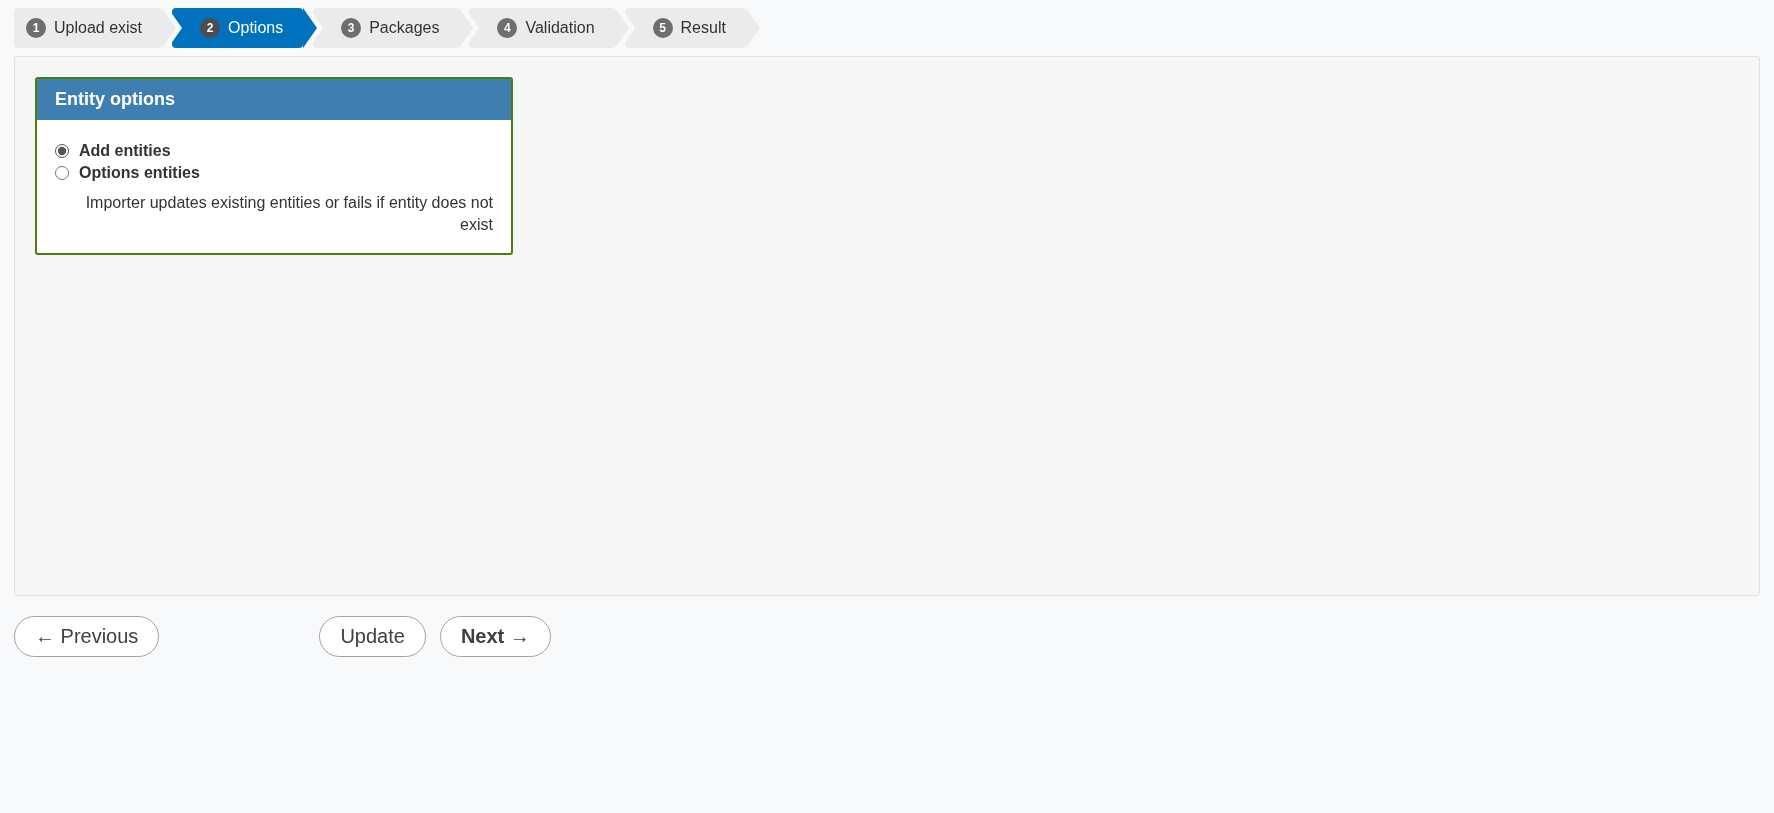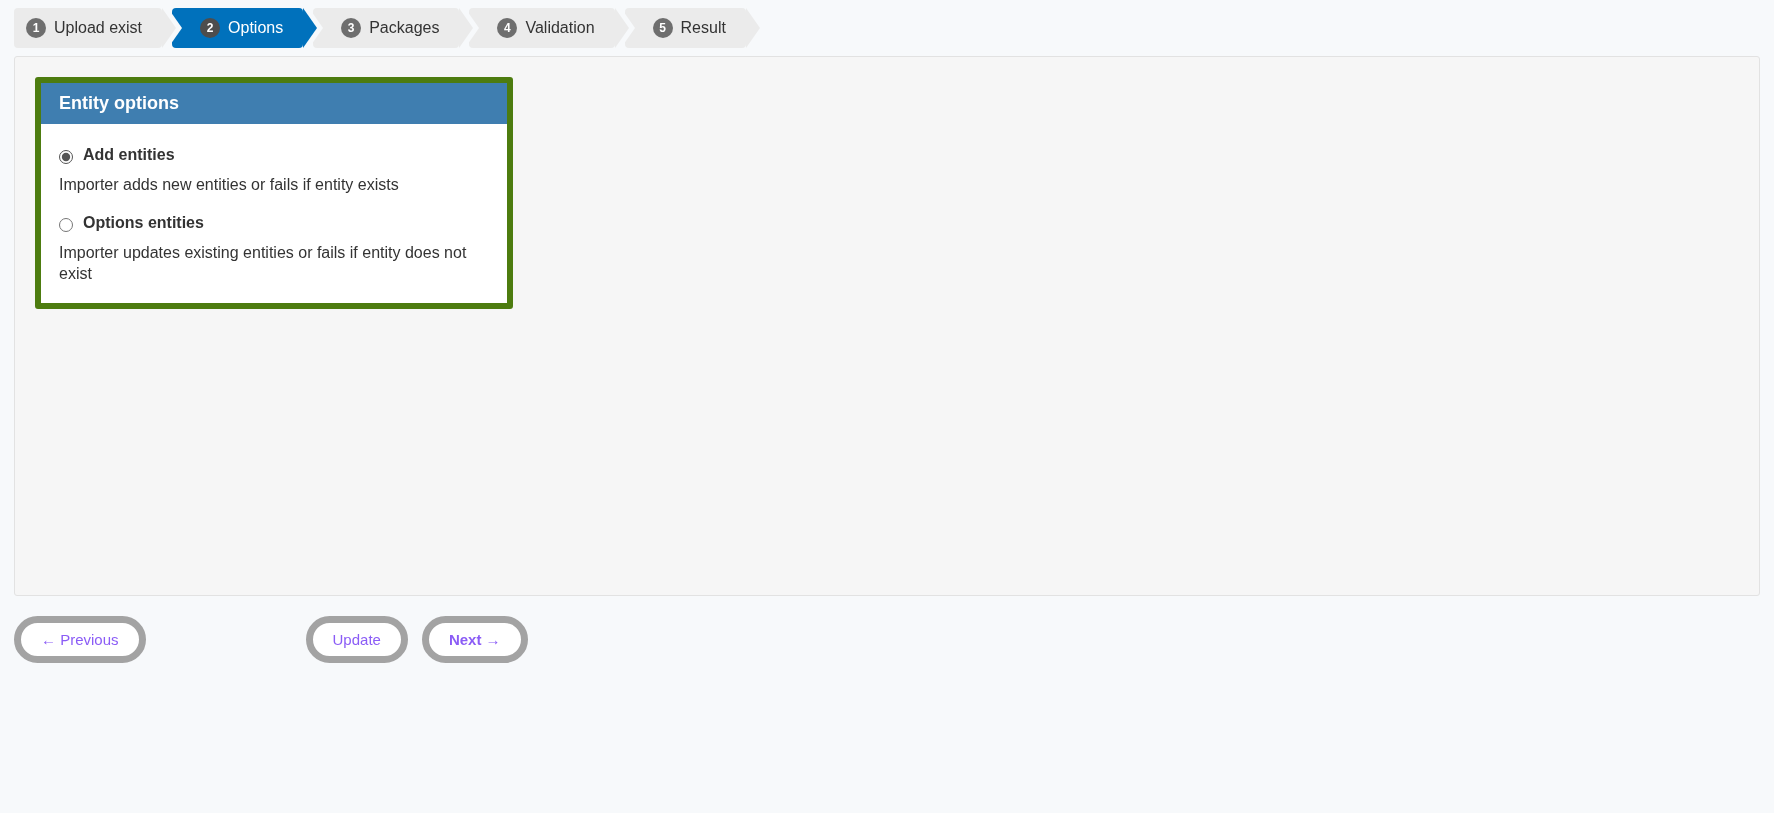--- a/index.html
+++ b/index.html
@@ -78,67 +78,67 @@
       background: #f6f6f6;
       border: 1px solid #e2e2e2;
       border-radius: 3px;
       padding: 20px;
       min-height: 540px;
     }
 
     .card {
       width: 478px;
       background: #ffffff;
-      border: 6px solid #4d7c0f;
+      border: 2px solid #4d7c0f;
       border-radius: 3px;
       overflow: hidden;
     }
     .card-header {
       background: #3f7eb0;
       color: #fff;
       padding: 10px 18px;
       font-weight: 600;
       font-size: 18px;
     }
     .card-body {
       padding: 22px 18px 18px;
     }
 
     .radio-row {
       display: flex;
-      align-items: flex-end;
+      align-items: center;
       gap: 10px;
       margin-top: 4px;
     }
     .radio-row:first-child { margin-top: 0; }
     .radio-row input[type=radio]{
       width:14px; height:14px;
       accent-color: #555;
     }
     .radio-label { font-weight: 700; }
     .radio-desc {
       margin: 10px 0 18px 0;
       color: #333;
       line-height: 1.35;
     }
-    .radio-desc:last-child { margin-bottom: 0; }
+    .radio-desc:last-child { margin-bottom: 0; text-align: right; }
 
     
     .footer {
       display: flex;
       align-items: center;
       margin-top: 20px;
     }
     .btn {
       background: #ffffff;
-      border: 7px solid #a3a3a3;
+      border: 1px solid #a3a3a3;
       border-radius: 999px;
       padding: 8px 20px;
-      color: #8b5cf6;
-      font-size: 15px;
+      color: #404040;
+      font-size: 20px;
       cursor: pointer;
     }
     .btn + .btn { margin-left: 14px; font-weight: bold; }
     .footer .spacer { flex: 0 0 160px; }
   </style>
 </head>
 <body>
 
 <div class="page">
 
@@ -167,21 +167,20 @@
 
   <div class="main-panel">
     <div class="card">
       <div class="card-header">Entity options</div>
       <div class="card-body">
 
         <div class="radio-row">
           <input type="radio" name="entity-option" checked="" style="">
           <span class="radio-label">Add entities</span>
         </div>
-        <div class="radio-desc">Importer adds new entities or fails if entity exists</div>
 
 
         <div class="radio-row">
           <input type="radio" name="entity-option" style="">
           <span class="radio-label">Options entities</span>
         </div>
         <div class="radio-desc">Importer updates existing entities or fails if entity does not exist</div>
 
       </div>
     </div>

